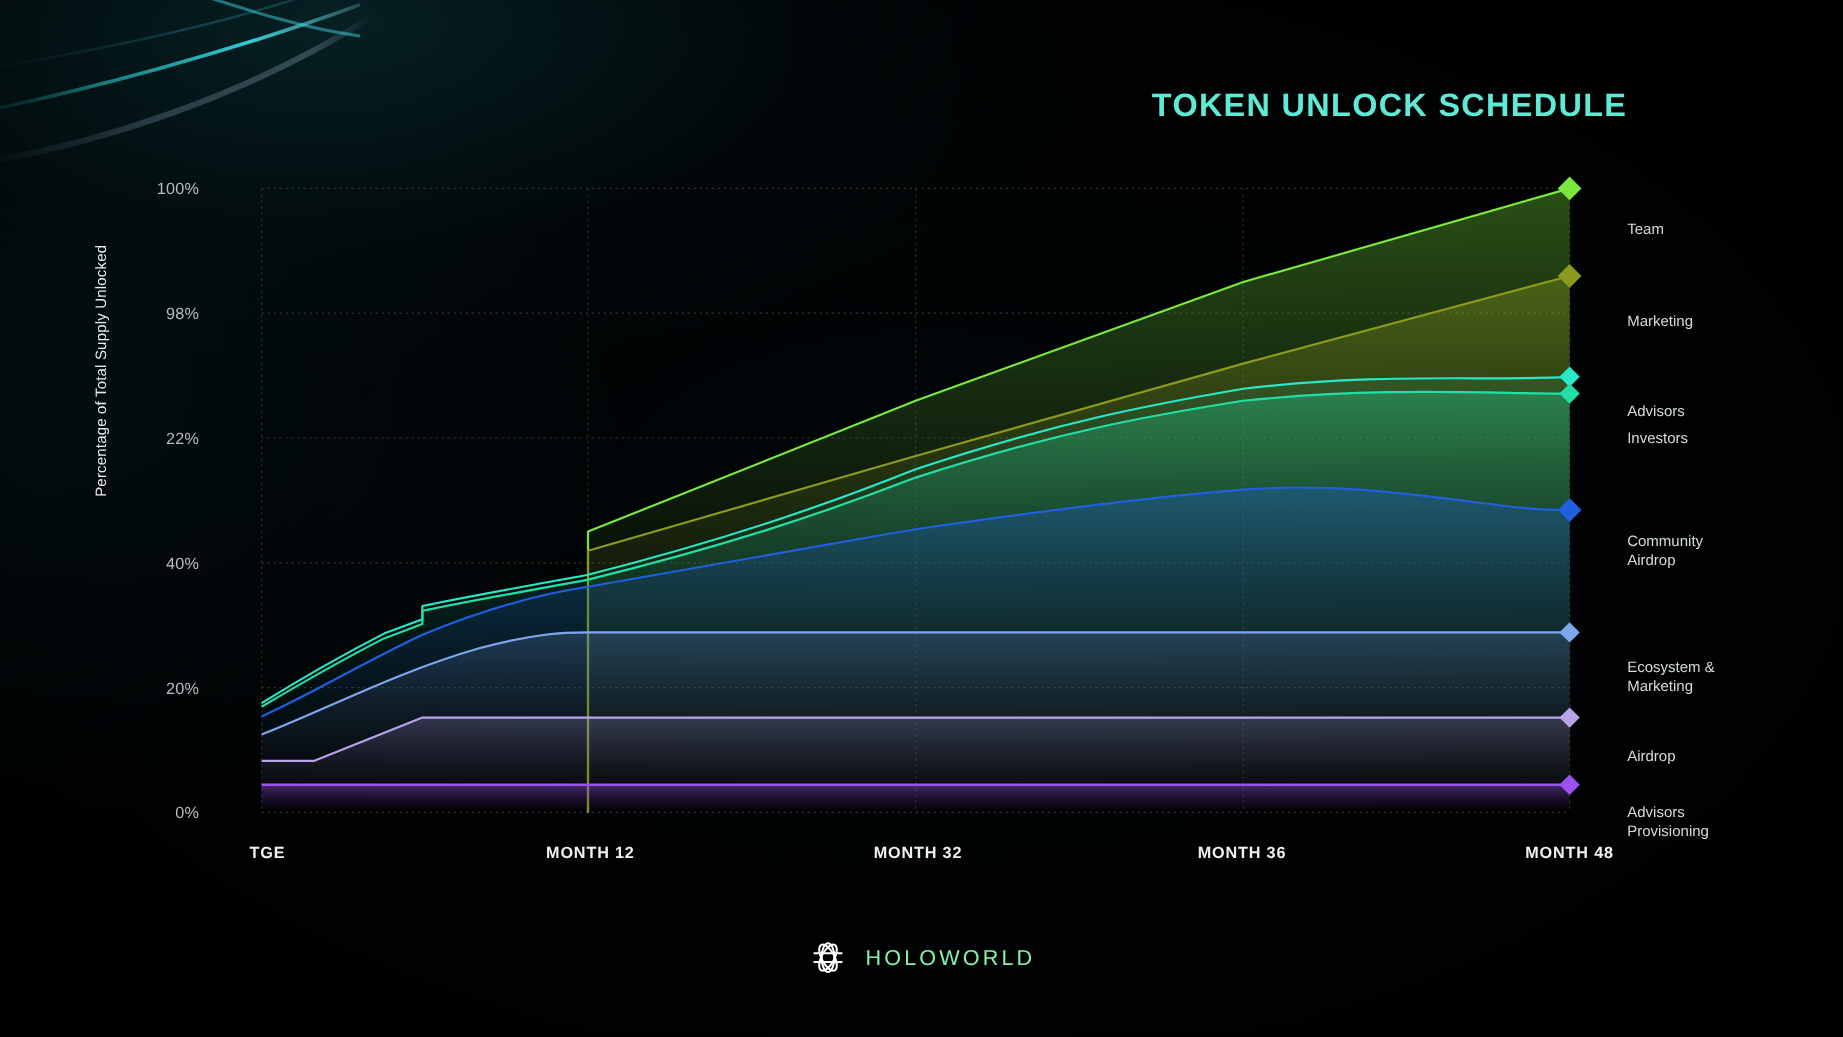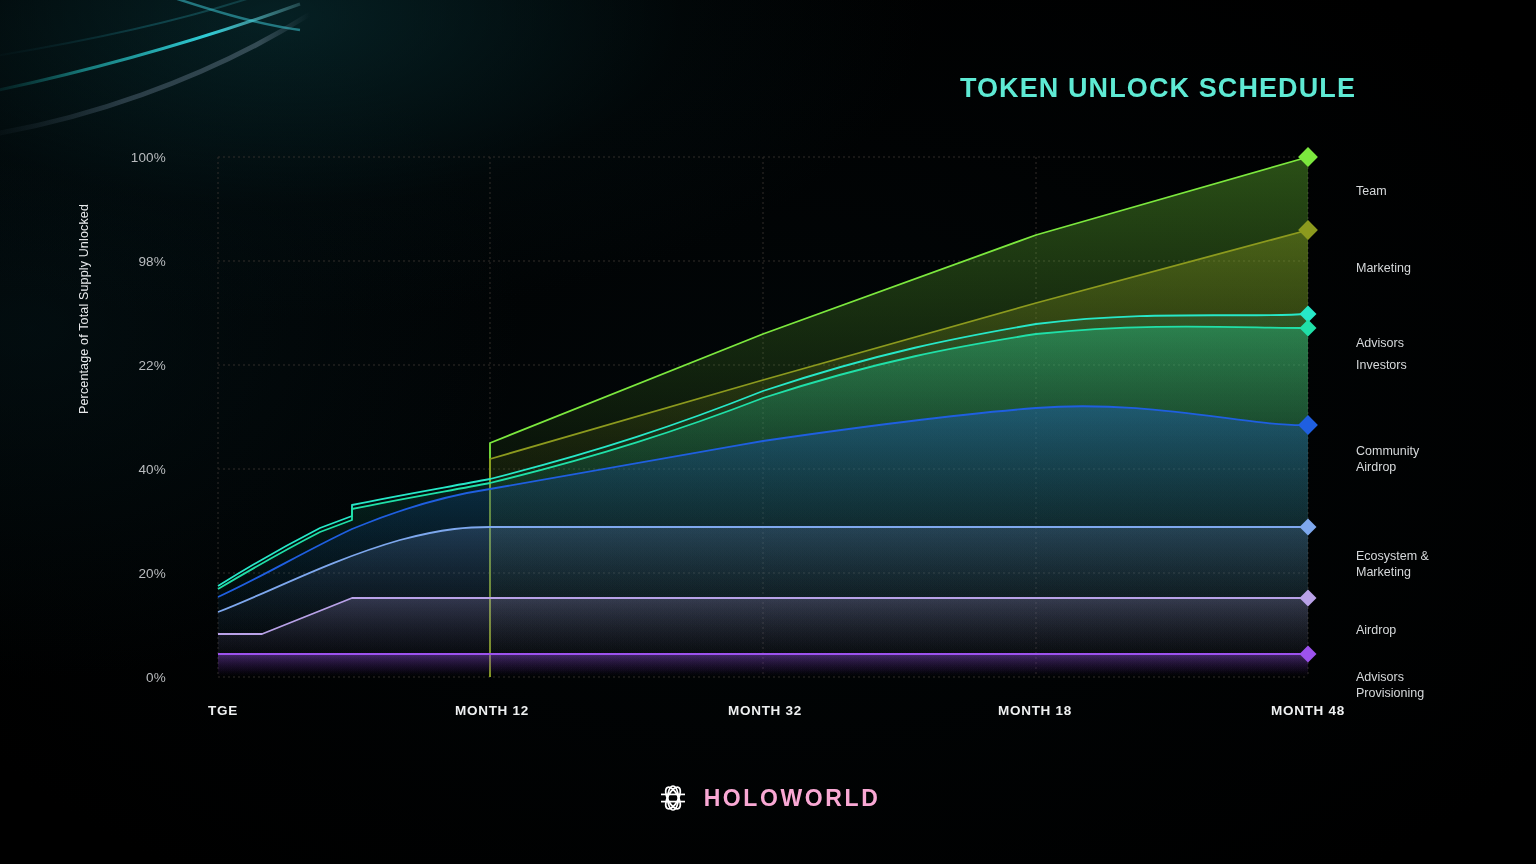--- a/index.html
+++ b/index.html
@@ -60,21 +60,21 @@
   #legend { position:absolute; left:1356px; top:0; width:180px; height:864px;margin-top:33px; }
   .legend-item { position:absolute; left:0; font-size:12.5px; color:#d6d9db; line-height:16px; }
   .legend-item .l2 { display:block; }
 
   
   #footer-brand {
     position:absolute; left:0; top:781px; width:1536px;
     display:flex; align-items:center; justify-content:center; gap:14px;
   }
   #brand-name {
-    font-size:23px; font-weight:bold; letter-spacing:2.6px; color:#f9a8d4;
+    font-size:18px; font-weight:normal; letter-spacing:2.6px; color:#86efac;
   }
 </style>
 </head>
 <body>
 
 <div id="bg-glow"></div>
 
 <svg id="bg-arcs" width="1536" height="864">
   <defs>
     <linearGradient id="arcg1" x1="0" y1="0" x2="1" y2="0">
@@ -221,21 +221,21 @@
     <rect x="1302" y="521" width="12" height="12" transform="rotate(45 1308 527)" fill="#7ea8ee"></rect>
     <rect x="1302" y="592" width="12" height="12" transform="rotate(45 1308 598)" fill="#b9a2e8"></rect>
     <rect x="1302" y="648" width="12" height="12" transform="rotate(45 1308 654)" fill="#9c52ee"></rect>
   </g>
 </svg>
 
 <div id="x-ticks">
   <div class="xtick first" style="left:208px">TGE</div>
   <div class="xtick" style="left:492px">MONTH 12</div>
   <div class="xtick" style="left:765px">MONTH 32</div>
-  <div class="xtick" style="left:1035px">MONTH 18</div>
+  <div class="xtick" style="left:1035px">MONTH 36</div>
   <div class="xtick" style="left:1308px">MONTH 48</div>
 </div>
 
 <div id="legend">
   <div class="legend-item" style="top:150px">
     <span>Team</span>
   </div>
   <div class="legend-item" style="top:227px">
     <span>Marketing</span>
   </div>

